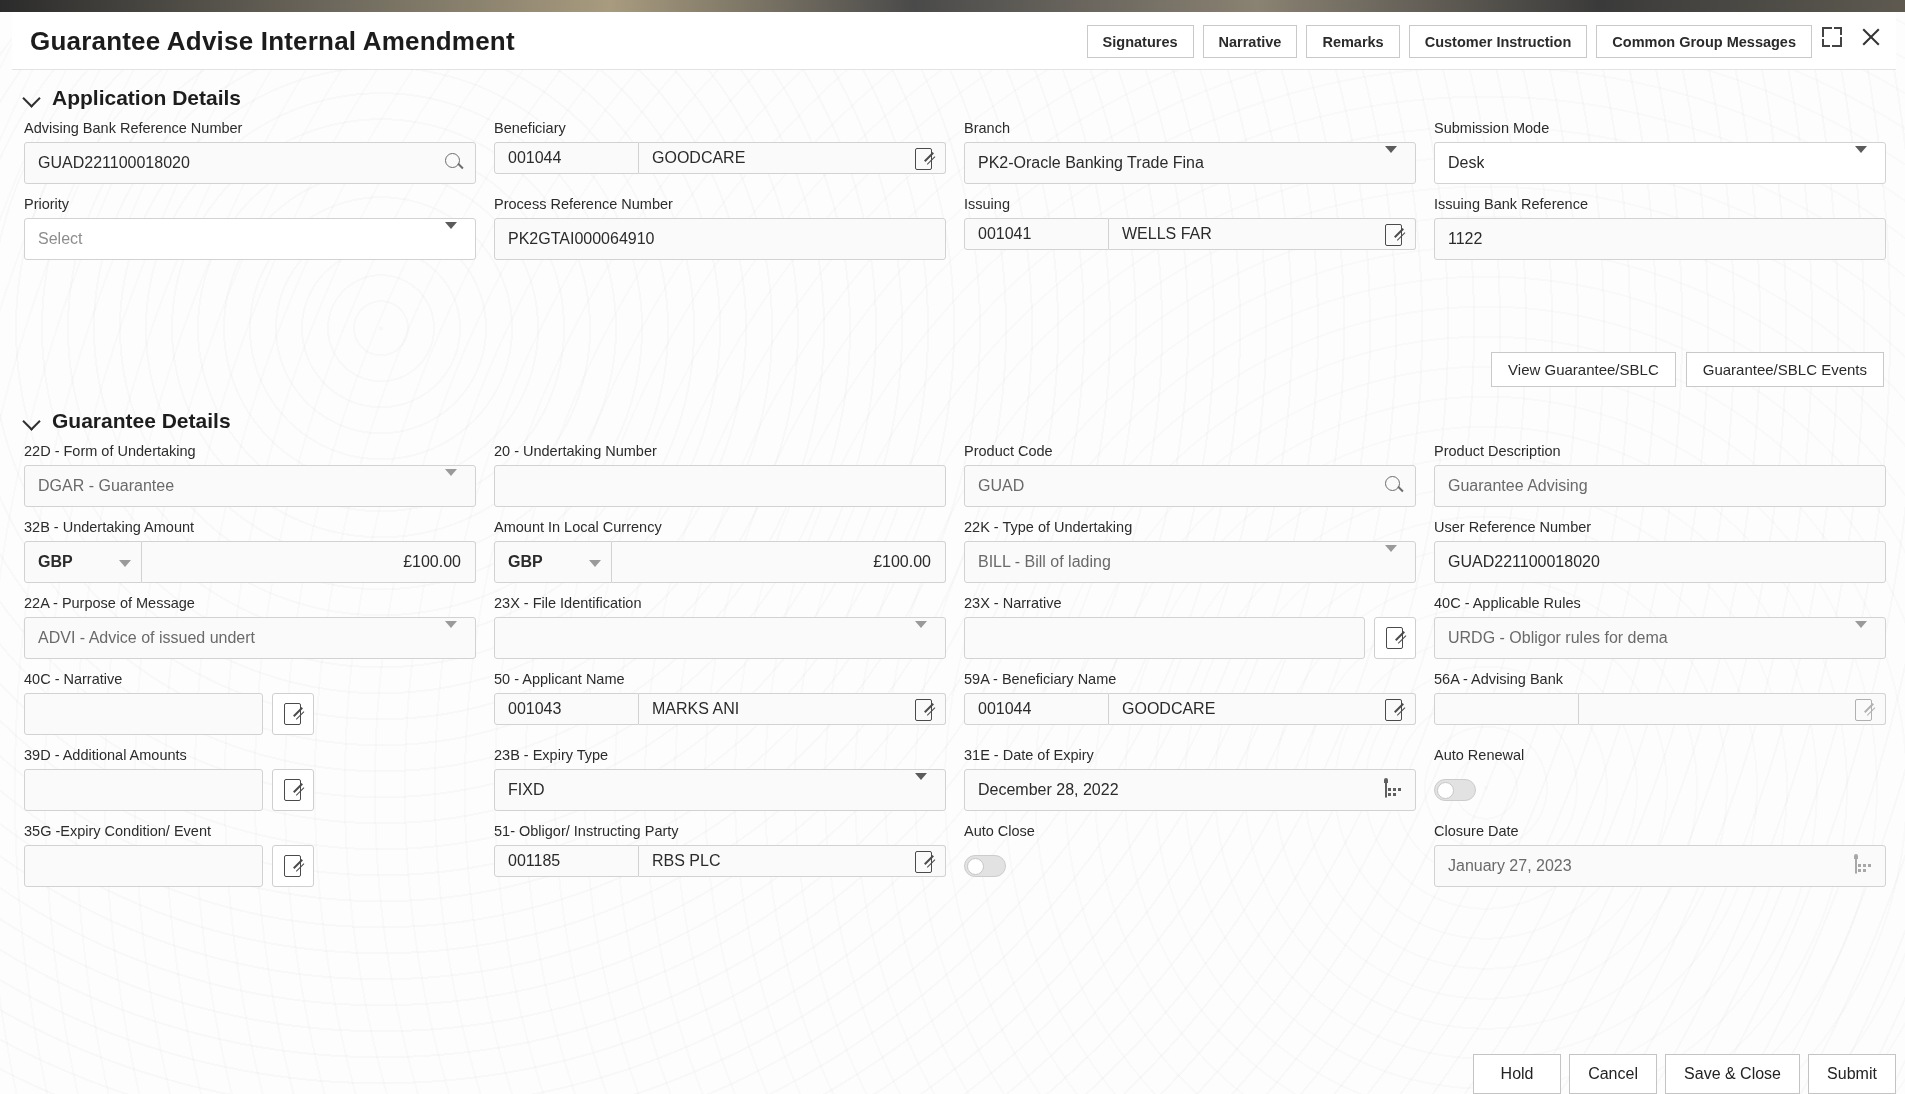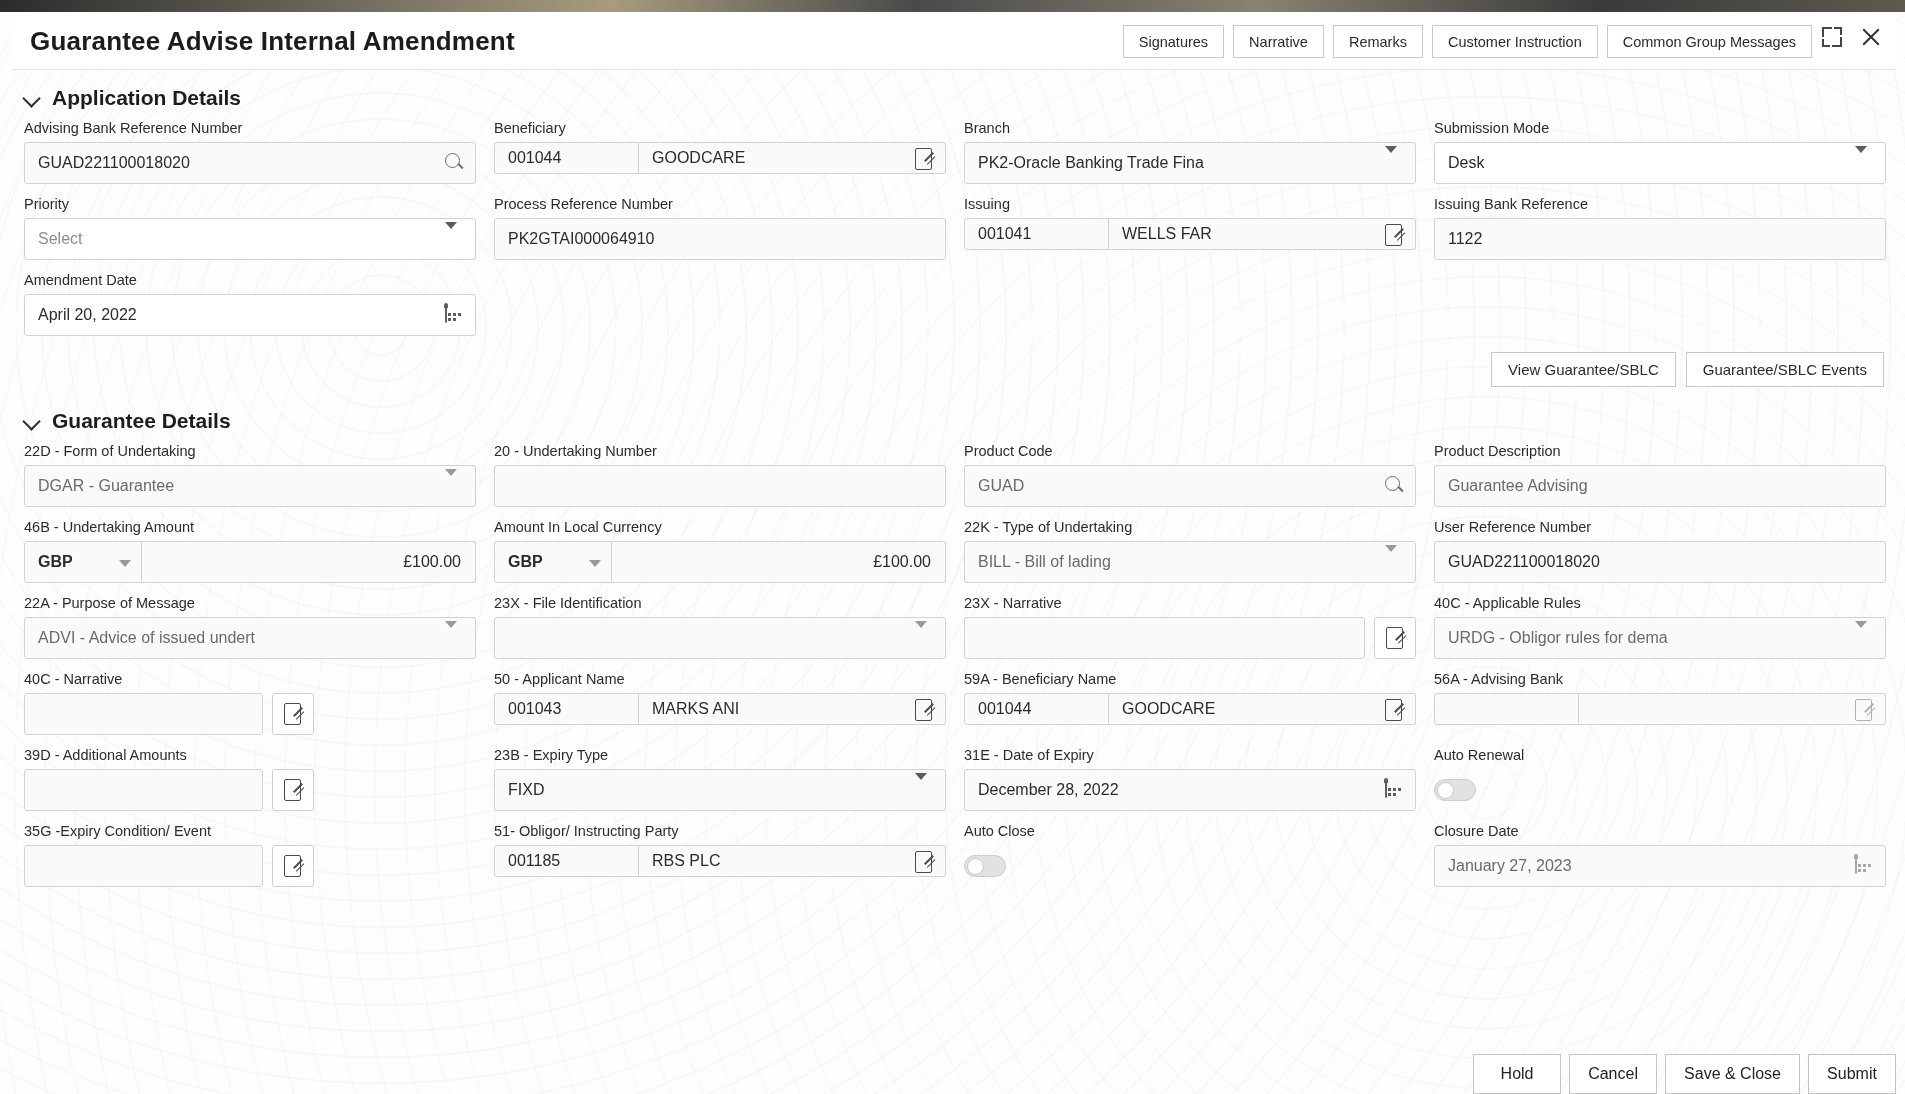--- a/index.html
+++ b/index.html
@@ -48,20 +48,21 @@
   .hdr-btn {
     border: 1px solid #c9c9c9;
     background: #ffffff;
     height: 33px;
     padding: 0 15px;
     font-size: 14.5px; color: #2b2b2b;
     display: flex; align-items: center; justify-content: center;
     margin-left: 9px;
     cursor: pointer;
     white-space: nowrap;
+    font-weight: bold;
   }
   .hdr-icons {
     position: absolute; right: 14px; top: 14px;
     display: flex; align-items: center; gap: 18px;
   }
   .icon-expand { width: 20px; height: 20px; position: relative; cursor: pointer; }
   .icon-expand::before, .icon-expand::after {
     content: ""; position: absolute; width: 8px; height: 8px;
   }
   .icon-expand::before { left:0; top:0; border-left:2px solid #444; border-top:2px solid #444; }
@@ -337,27 +338,20 @@
         </div>
       </div>
 
       <div class="cell">
         <div class="lbl">Issuing Bank Reference</div>
         <div class="fld">
           <span class="val">1122</span>
         </div>
       </div>
 
-      <div class="cell">
-        <div class="lbl">Amendment Date</div>
-        <div class="fld white">
-          <span class="val">April 20, 2022</span>
-          <span class="ic-right"><span class="cal"></span></span>
-        </div>
-      </div>
       <div class="cell"></div>
       <div class="cell"></div>
       <div class="cell"></div>
     </div>
 
     <div class="actions-right">
       <div class="abtn">View Guarantee/SBLC</div>
       <div class="abtn">Guarantee/SBLC Events</div>
     </div>
 
@@ -392,21 +386,21 @@
       </div>
 
       <div class="cell">
         <div class="lbl">Product Description</div>
         <div class="fld">
           <span class="val muted">Guarantee Advising</span>
         </div>
       </div>
 
       <div class="cell">
-        <div class="lbl">46B - Undertaking Amount</div>
+        <div class="lbl">32B - Undertaking Amount</div>
         <div class="split">
           <div class="ccy">
             <span class="t">GBP</span>
             <span><span class="caret light" style="display:inline-block;"></span></span>
           </div>
           <div class="amt">£100.00</div>
         </div>
       </div>
 
       <div class="cell">

